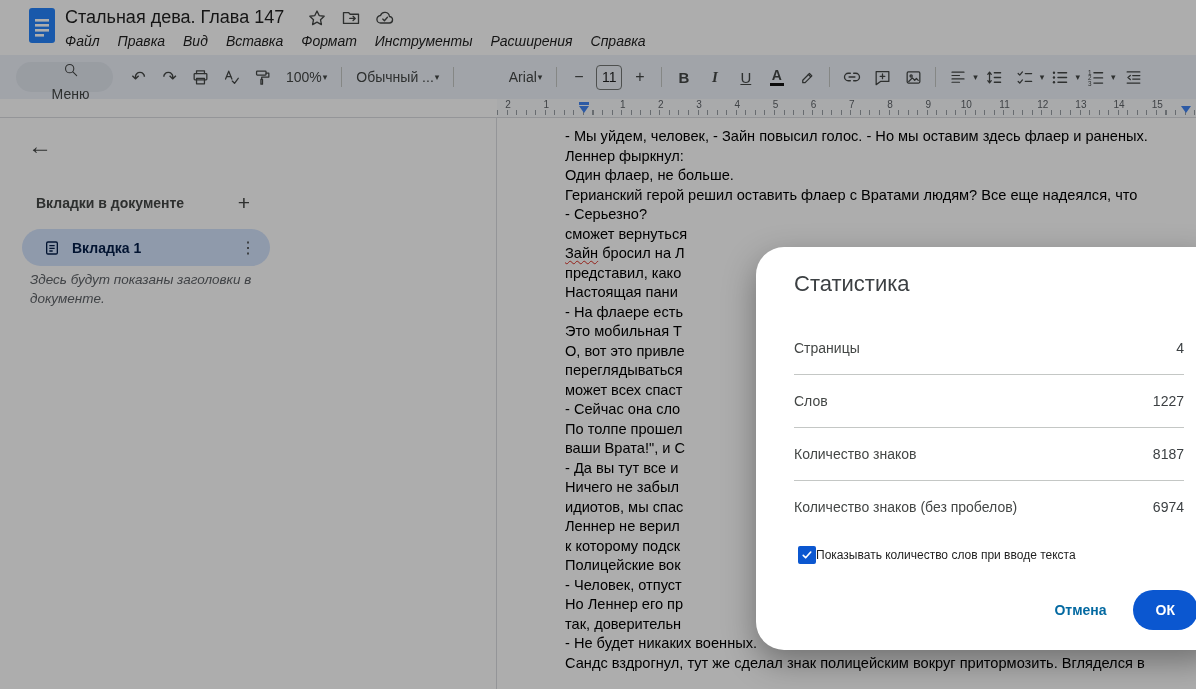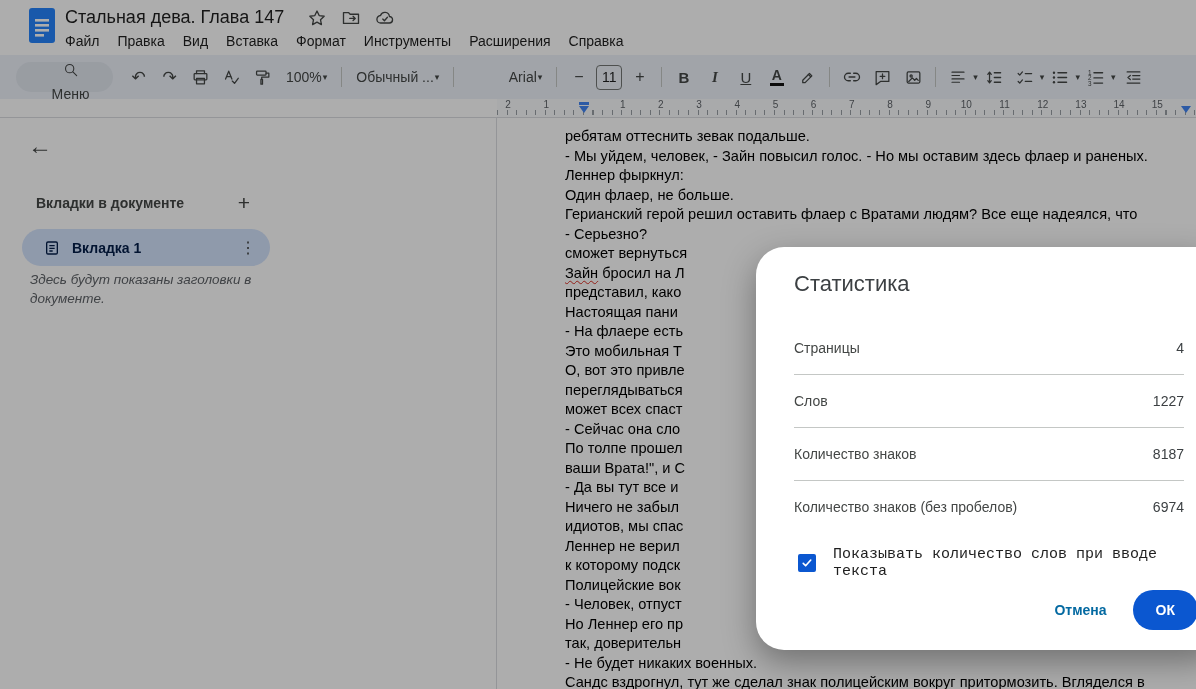--- a/index.html
+++ b/index.html
@@ -8,21 +8,21 @@
   svg{display:block;}
   .ic{stroke:#444746;fill:none;stroke-width:1.6;stroke-linecap:round;stroke-linejoin:round;}
 
   
   #header{position:absolute;top:0;left:16px;right:0;height:55px;background:#fff;display:flex;}
   .docs-logo{margin:8px 10px 0 13px;width:26px;height:35px;}
   .head-main{display:flex;flex-direction:column;}
   .title-row{display:flex;align-items:center;height:27px;margin-top:4px;}
   .doc-title{font-size:18px;color:#1f1f1f;margin-right:16px;white-space:nowrap;}
   .ht-icon{width:24px;height:24px;margin:0 5px;color:#444746;display:flex;align-items:center;justify-content:center;}
-  .menu-row{display:flex;margin-left:-9px;}
+  .menu-row{display:flex;margin-left:-9px;font-style:italic;}
   .menu-item{font-size:14px;color:#1f1f1f;padding:2px 9px;border-radius:9px;cursor:default;}
 
   
   #toolbar{position:absolute;top:55px;left:0;right:0;height:44px;background:#edf2fa;
            display:flex;align-items:center;padding-left:16px;box-sizing:border-box;overflow:hidden;}
   .search-pill{width:97px;height:30px;border-radius:15px;background:#e2e7ef;display:flex;align-items:center;
                gap:8px;padding-left:12px;box-sizing:border-box;margin-right:10px;color:#444746;font-size:14px;flex-direction:column;}
   .tb-btn{width:29px;height:29px;border:none;background:none;border-radius:4px;display:flex;align-items:center;
           justify-content:center;color:#444746;padding:0;font-size:16px;margin:0 1px;}
   .glyph{font-size:17px;line-height:1;}
@@ -76,21 +76,21 @@
 
   
   #scrim{position:absolute;inset:0;background:rgba(0,0,0,0.32);z-index:40;}
   #dialog{position:absolute;left:708px;top:247px;width:466px;height:403px;background:#fff;border-radius:28px;
           z-index:50;box-shadow:0 12px 32px rgba(0,0,0,0.35);box-sizing:border-box;padding-top:24px;margin-left:48px;}
   .dlg-title{margin:0 38px;font-size:22px;font-weight:400;color:#3c4043;}
   .rows{margin:25px 38px 0;}
   .stat-row{height:52px;display:flex;align-items:center;justify-content:space-between;font-size:14px;color:#444746;}
   .stat-row + .stat-row{border-top:1px solid #c4c7c5;}
   .stat-value{color:#3c4043;}
-  .cb-row{margin:13px 38px 0 42px;display:flex;align-items:center;gap:17px;font-size:15px;color:#1f1f1f;font-family:Liberation Mono, monospace;}
+  .cb-row{margin:13px 38px 0 42px;display:flex;align-items:center;font-size:12px;color:#1f1f1f;}
   .checkbox{width:18px;height:18px;border-radius:2px;border:2px solid #444746;box-sizing:border-box;
             display:flex;align-items:center;justify-content:center;flex:none;background:#fff;}
   .checkbox.checked{background:#0b57d0;border-color:#0b57d0;}
   .btn-row{position:absolute;right:24px;bottom:20px;display:flex;align-items:center;gap:10px;}
   .btn-cancel{background:none;border:none;color:#0369a1;font-size:14px;font-weight:bold;
               padding:10px 16px;border-radius:20px;font-family:inherit;}
   .btn-ok{background:#0b57d0;border:none;color:#fff;font-size:14px;font-weight:bold;height:40px;
           padding:0 23px;border-radius:20px;font-family:inherit;}
 </style>
 </head>
@@ -336,21 +336,20 @@
       </span>
       <span class="tab-label">Вкладка 1</span>
       <span class="kebab">⋮</span>
     </div>
     <p class="sb-hint">Здесь будут показаны заголовки в документе.</p>
   </div>
 
   <div id="docarea">
     <div id="doctext">
 
-        <div class="doc-line"><span class="missp"></span><span class="lfrag">ребятам оттеснить зевак подальше.</span><span class="rfrag"></span></div>
 
         <div class="doc-line"><span class="missp"></span><span class="lfrag">- Мы уйдем, человек, - Зайн повысил голос. - Но мы оставим здесь флаер и раненых.</span><span class="rfrag"></span></div>
 
         <div class="doc-line"><span class="missp"></span><span class="lfrag">Леннер фыркнул:</span><span class="rfrag"></span></div>
 
         <div class="doc-line"><span class="missp"></span><span class="lfrag">Один флаер, не больше.</span><span class="rfrag"></span></div>
 
         <div class="doc-line"><span class="missp"></span><span class="lfrag">Герианский герой решил оставить флаер с Вратами людям? Все еще надеялся, что</span><span class="rfrag"></span></div>
 
         <div class="doc-line"><span class="missp"></span><span class="lfrag">- Серьезно?</span><span class="rfrag"></span></div>

